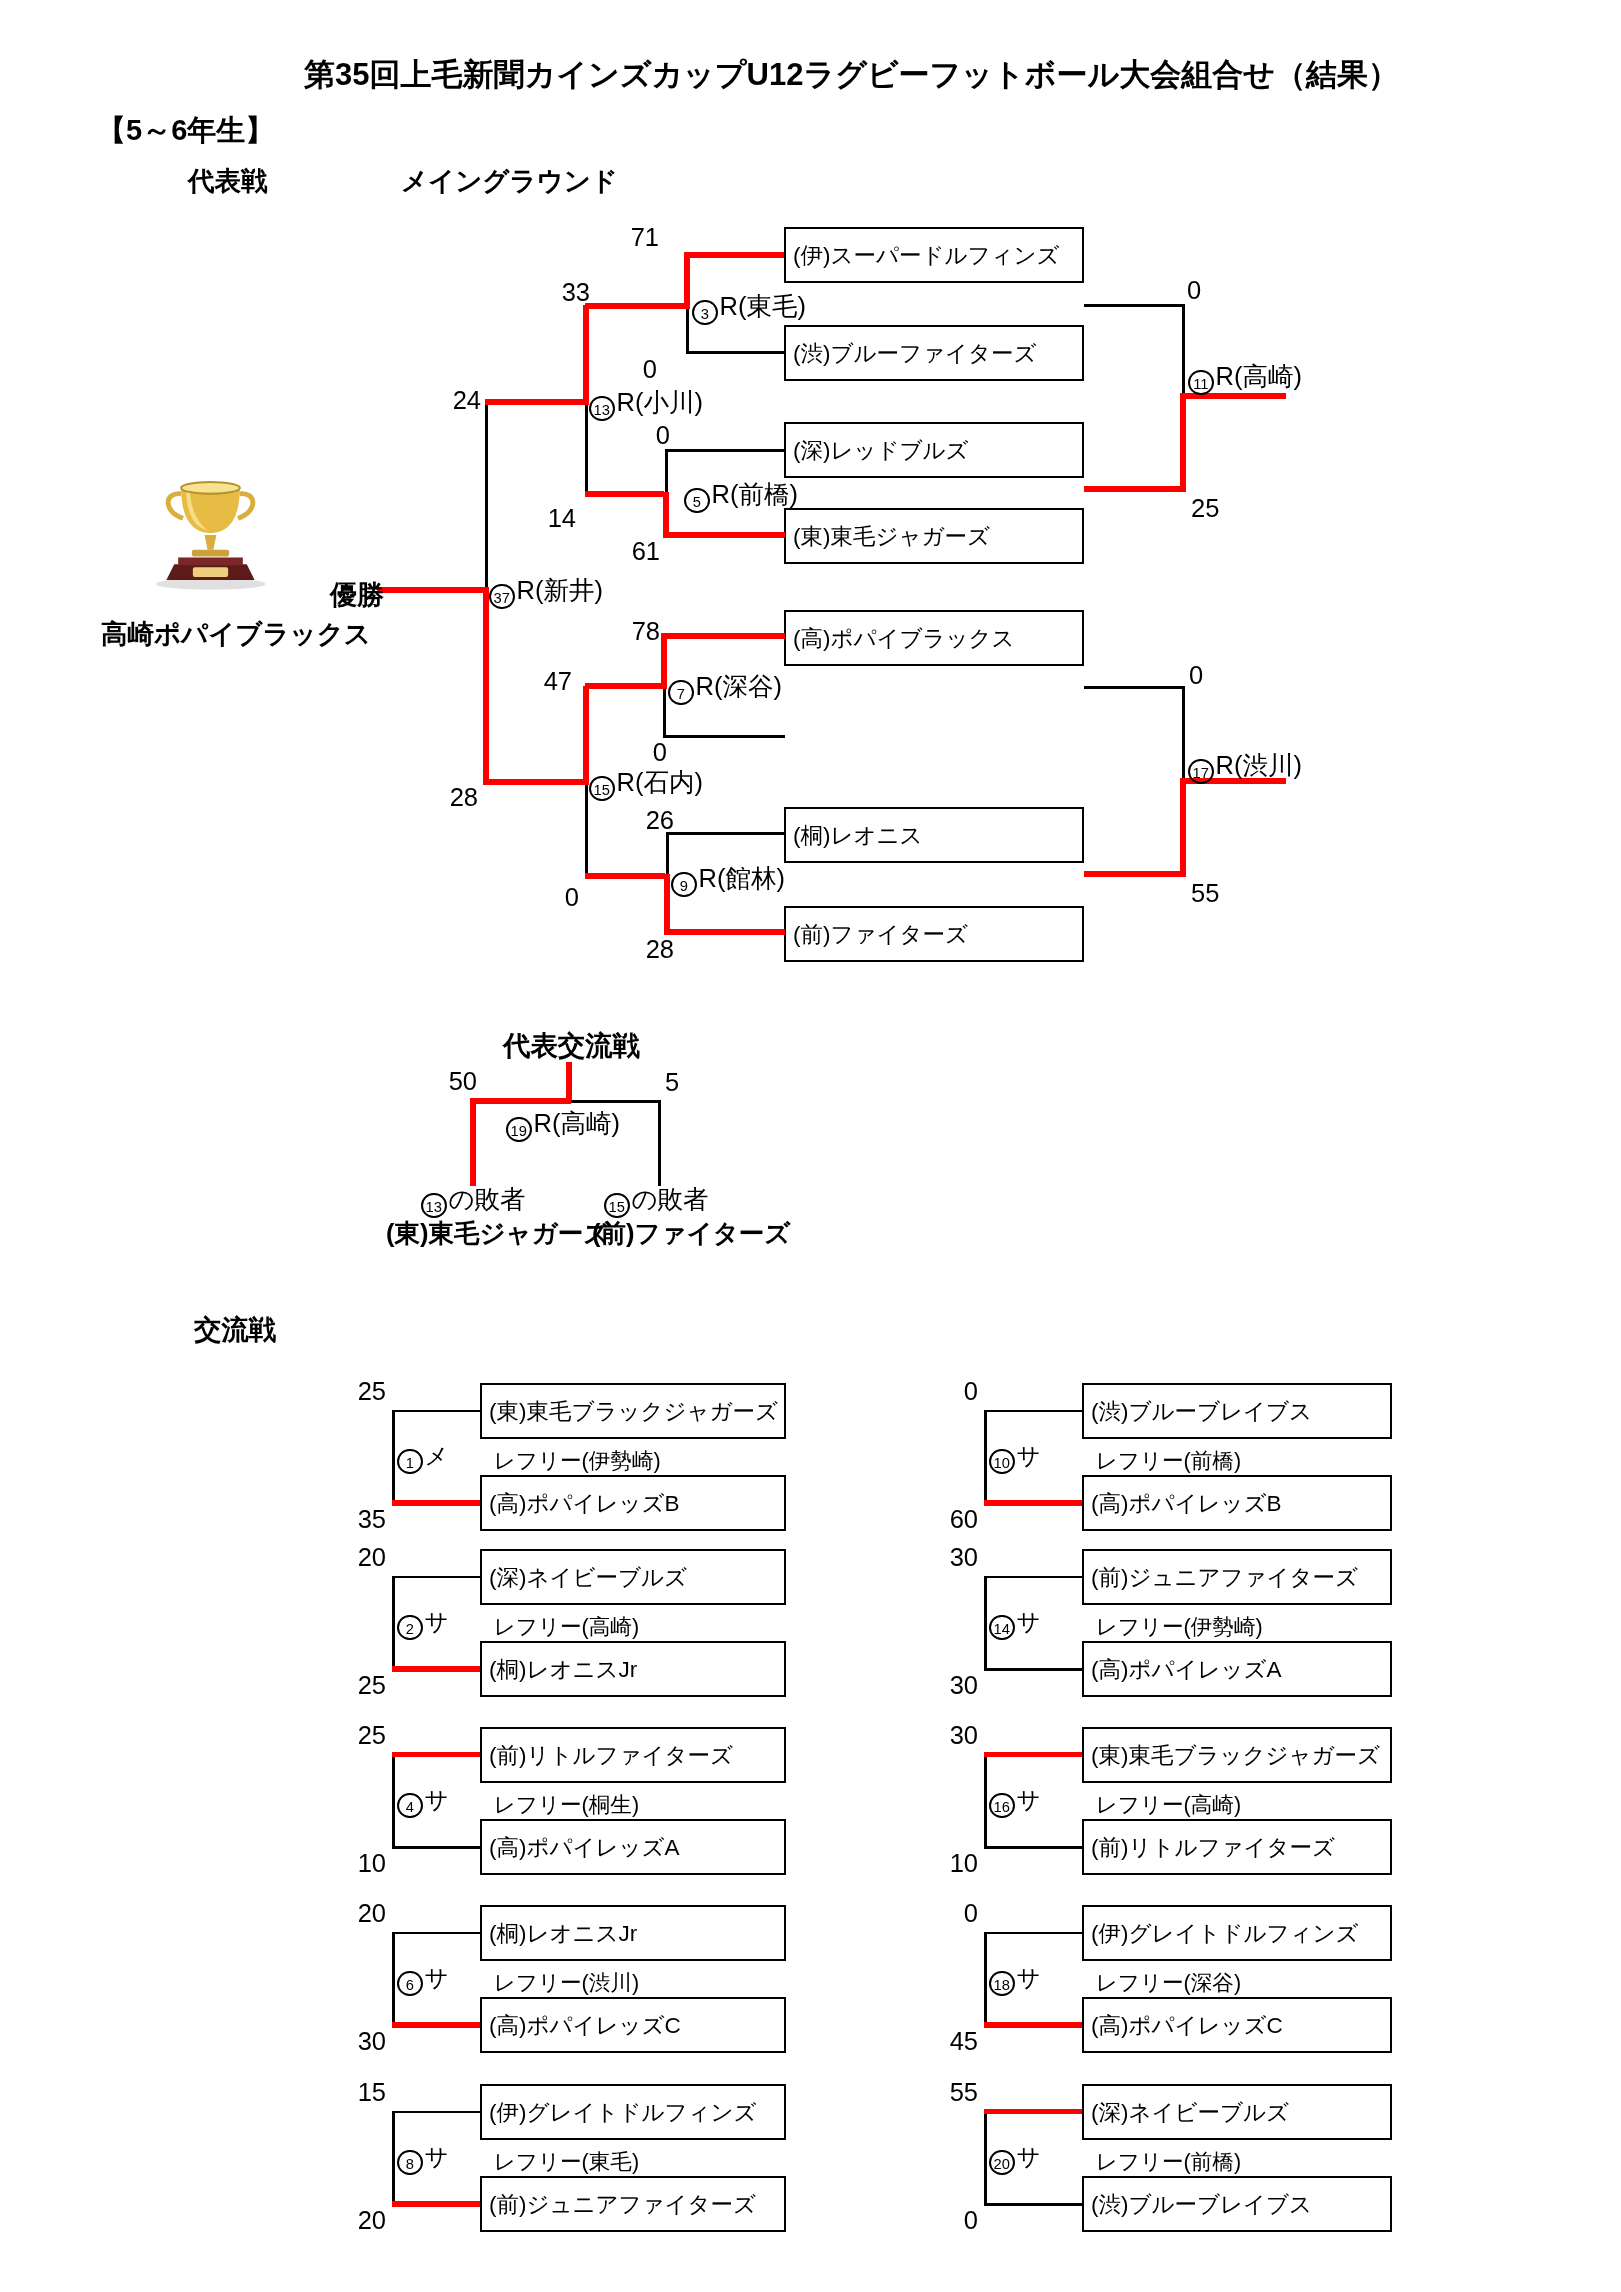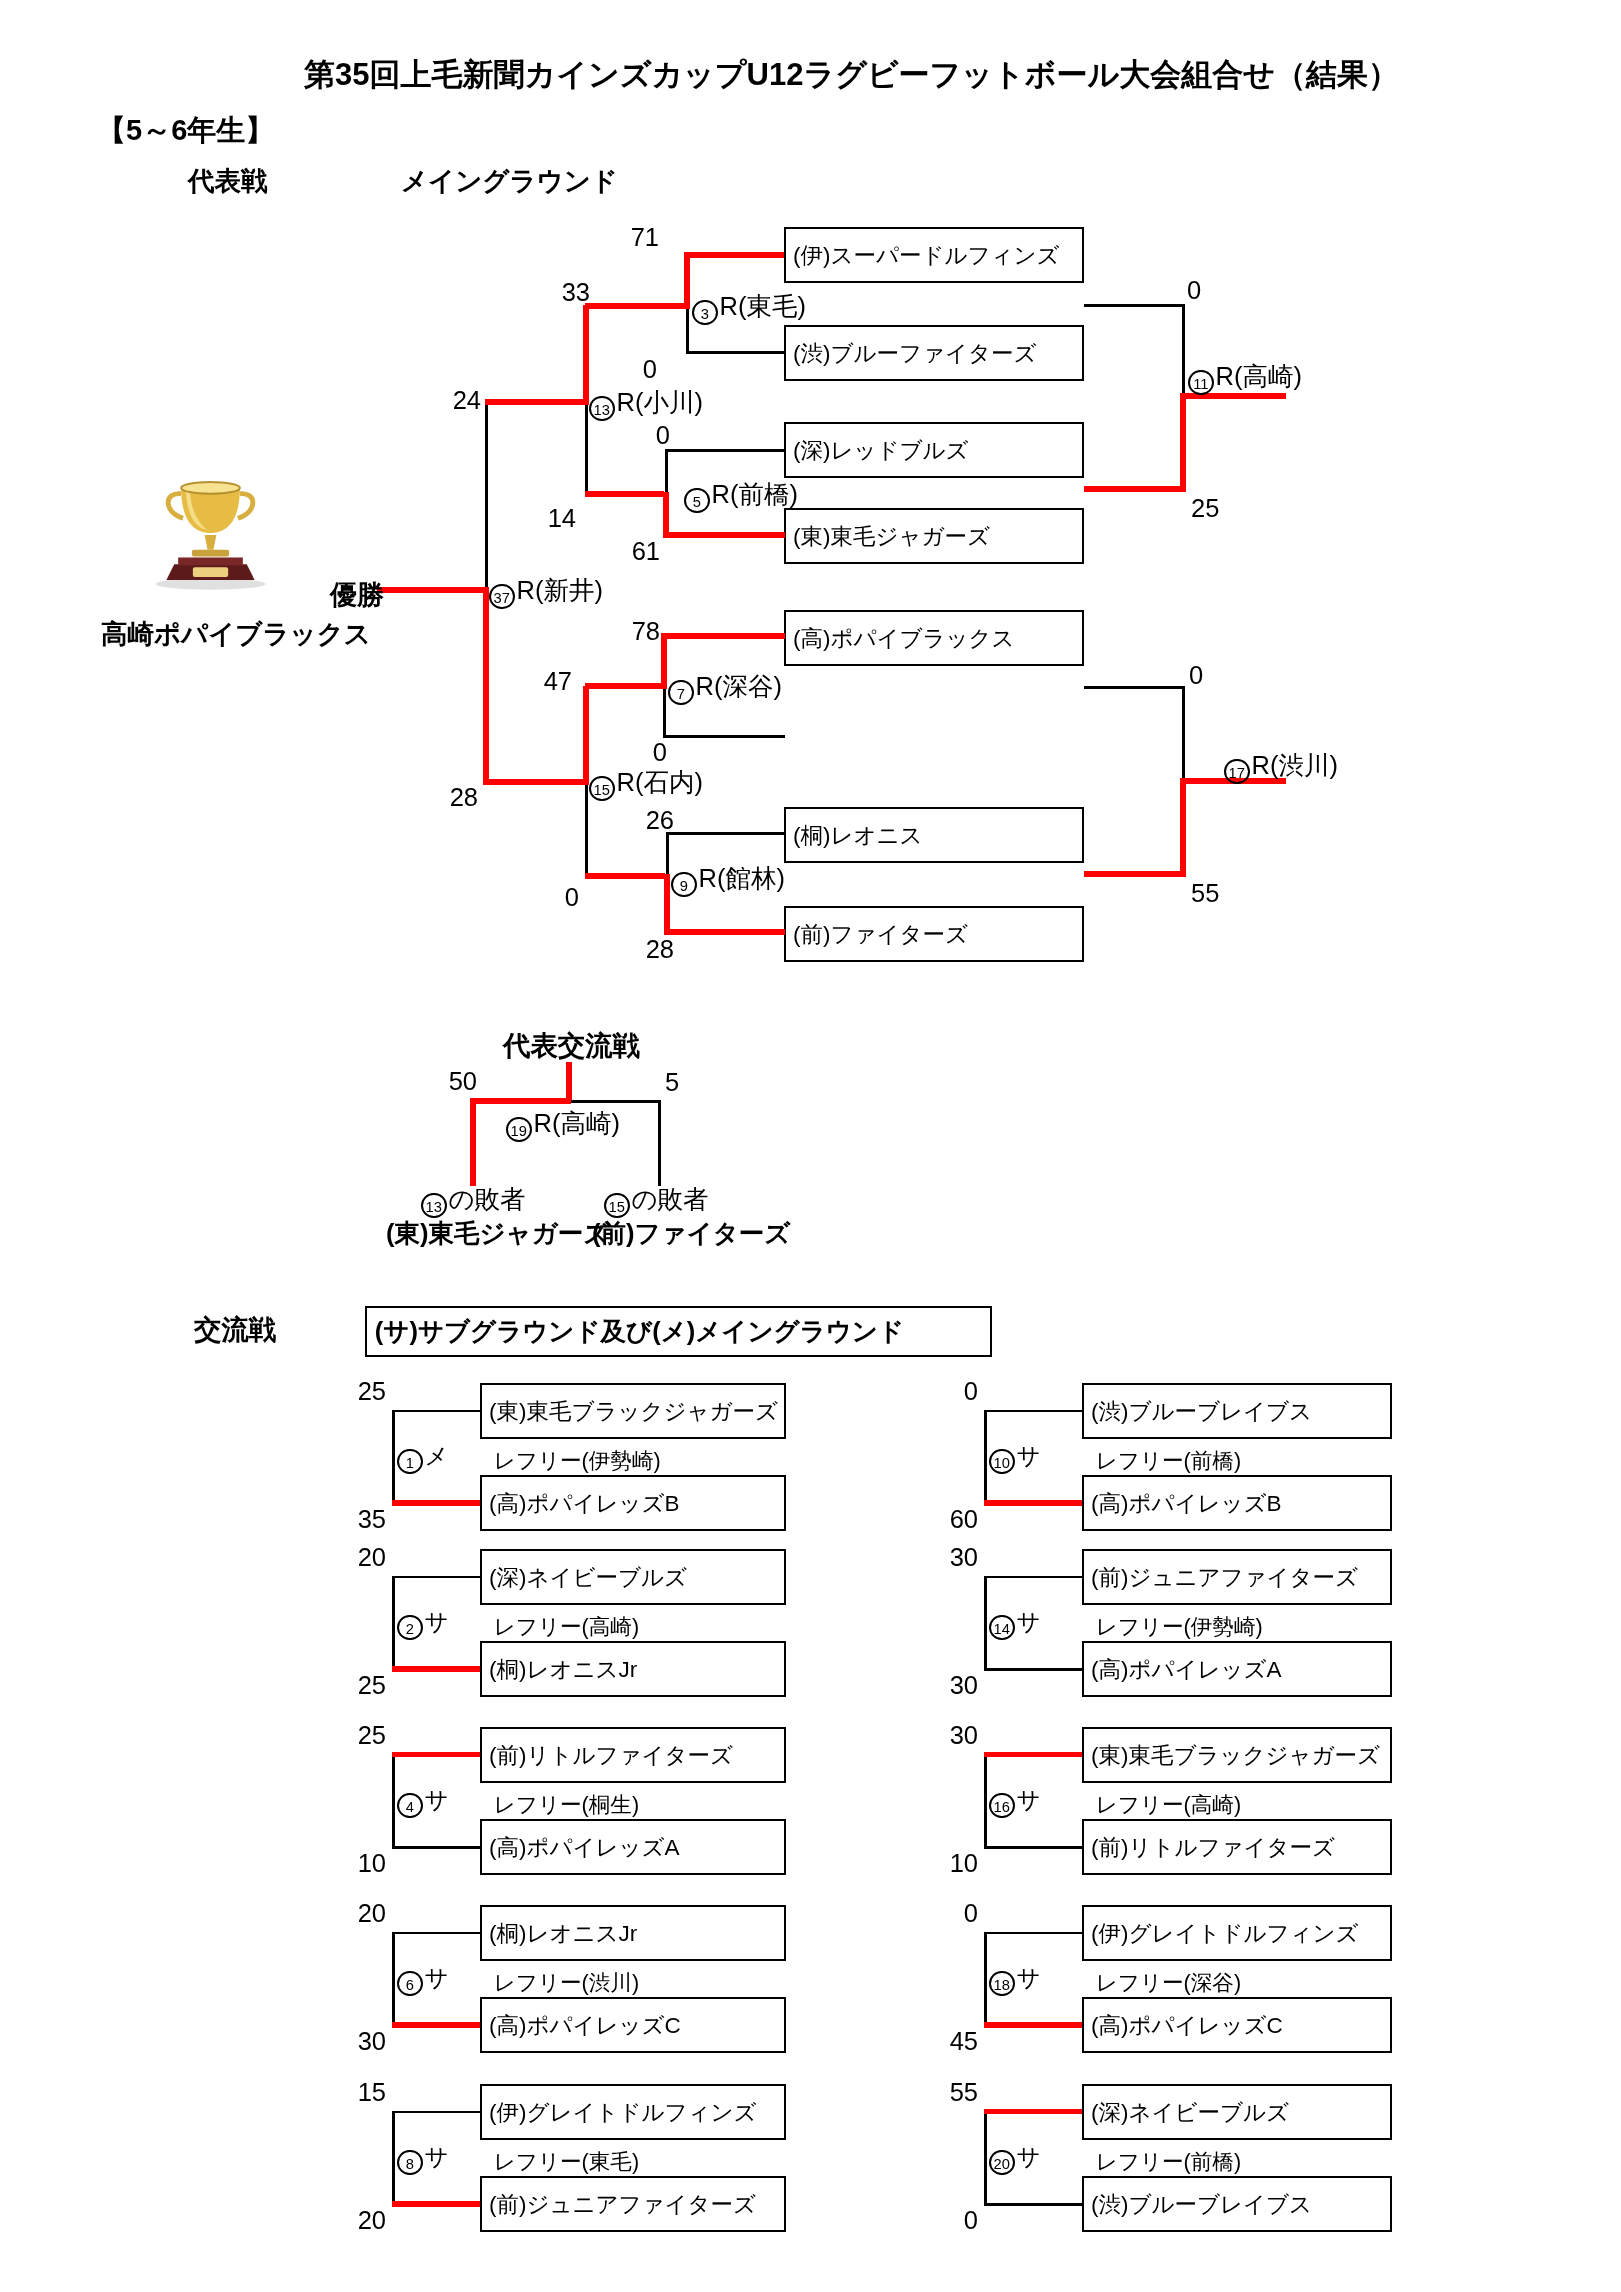--- a/index.html
+++ b/index.html
@@ -127,21 +127,21 @@
   <div class="scoreL" style="left:1191px;top:494px;">25</div>
   <div class="mlabel" style="left:1188px;top:359px;"><span class="cn">11</span><span>R(高崎)</span></div>
 
   <div class="bl" style="left:1084px;top:686px;width:98px;height:2.9px;"></div>
   <div class="bl" style="left:1182px;top:686px;width:2.9px;height:189px;"></div>
   <div class="rl" style="left:1180px;top:778px;width:5.9px;height:99px;"></div>
   <div class="rl" style="left:1182px;top:778px;width:104px;height:5.9px;"></div>
   <div class="rl" style="left:1084px;top:871px;width:98px;height:5.9px;"></div>
   <div class="scoreL" style="left:1189px;top:661px;">0</div>
   <div class="scoreL" style="left:1191px;top:879px;">55</div>
-  <div class="mlabel" style="left:1188px;top:748px;margin-left:36px;"><span class="cn">17</span><span>R(渋川)</span></div>
+  <div class="mlabel" style="left:1188px;top:748px;"><span class="cn">17</span><span>R(渋川)</span></div>
 
   <div class="txt bold" style="left:330px;top:577px;font-size:27px;">優勝</div>
   <div class="txt bold" style="left:101px;top:616px;font-size:26.5px;">高崎ポパイブラックス</div>
   <div class="abs" style="left:137px;top:472px;width:147px;height:120px;">
     <svg width="147" height="120" viewBox="0 0 150 122">
       <ellipse cx="75" cy="114" rx="56" ry="6" fill="#e0e0e0"></ellipse>
       <path d="M30,110 L120,110 L112,94 L38,94 Z" fill="#5c1a1a"></path>
       <rect x="42" y="87" width="66" height="8" fill="#7a2727"></rect>
       <rect x="57" y="97" width="36" height="10" rx="2" fill="#eccf7e"></rect>
       <rect x="56" y="79" width="38" height="7" rx="2" fill="#c9a23c"></rect>
@@ -162,21 +162,20 @@
   <div class="bl" style="left:658px;top:1100px;width:2.9px;height:86px;"></div>
   <div class="score" style="left:414px;top:1067px;">50</div>
   <div class="scoreL" style="left:665px;top:1068px;">5</div>
   <div class="mlabel" style="left:506px;top:1106px;"><span class="cn">19</span><span>R(高崎)</span></div>
   <div class="mlabel" style="left:421px;top:1182px;"><span class="cn">13</span><span>の敗者</span></div>
   <div class="mlabel" style="left:604px;top:1182px;"><span class="cn">15</span><span>の敗者</span></div>
   <div class="txt bold" style="left:386px;top:1216px;font-size:25.5px;">(東)東毛ジャガーズ</div>
   <div class="txt bold" style="left:592px;top:1216px;font-size:25.5px;">(前)ファイターズ</div>
 
   <div class="txt bold" style="left:194px;top:1312px;font-size:27.4px;">交流戦</div>
-  <div class="hdrbox">(サ)サブグラウンド及び(メ)メイングラウンド</div>
 
   <div class="kb win-bottom" style="left:323px;top:1383px;">
     <div class="score kb-score1">25</div>
     <div class="kb-vert"></div>
     <div class="kb-line kb-line-top"></div>
     <div class="kb-line kb-line-bottom"></div>
     <div class="kb-box kb-box1">(東)東毛ブラックジャガーズ</div>
     <div class="kb-ref">レフリー(伊勢崎)</div>
     <div class="kb-box kb-box2">(高)ポパイレッズB</div>
     <div class="kb-label"><span class="cn">1</span><span>メ</span></div>

